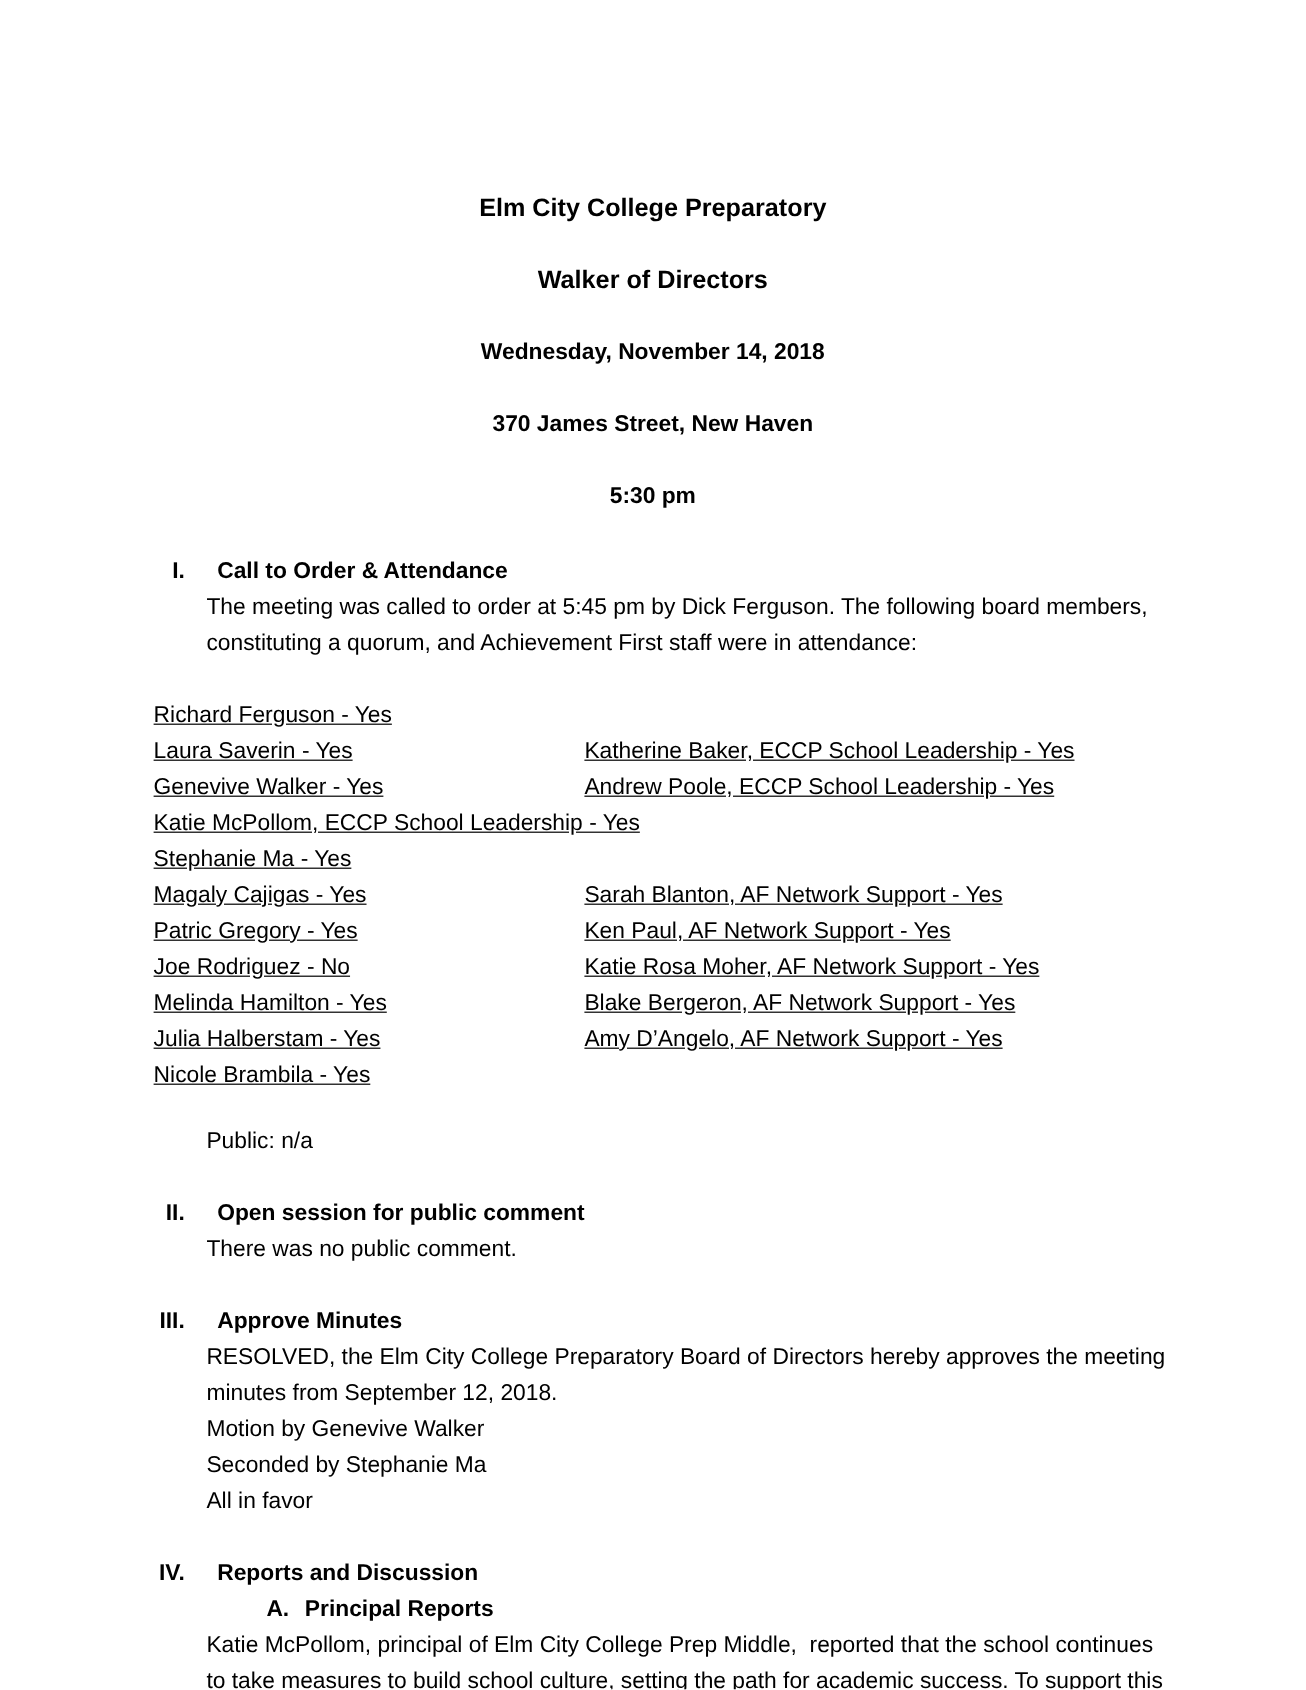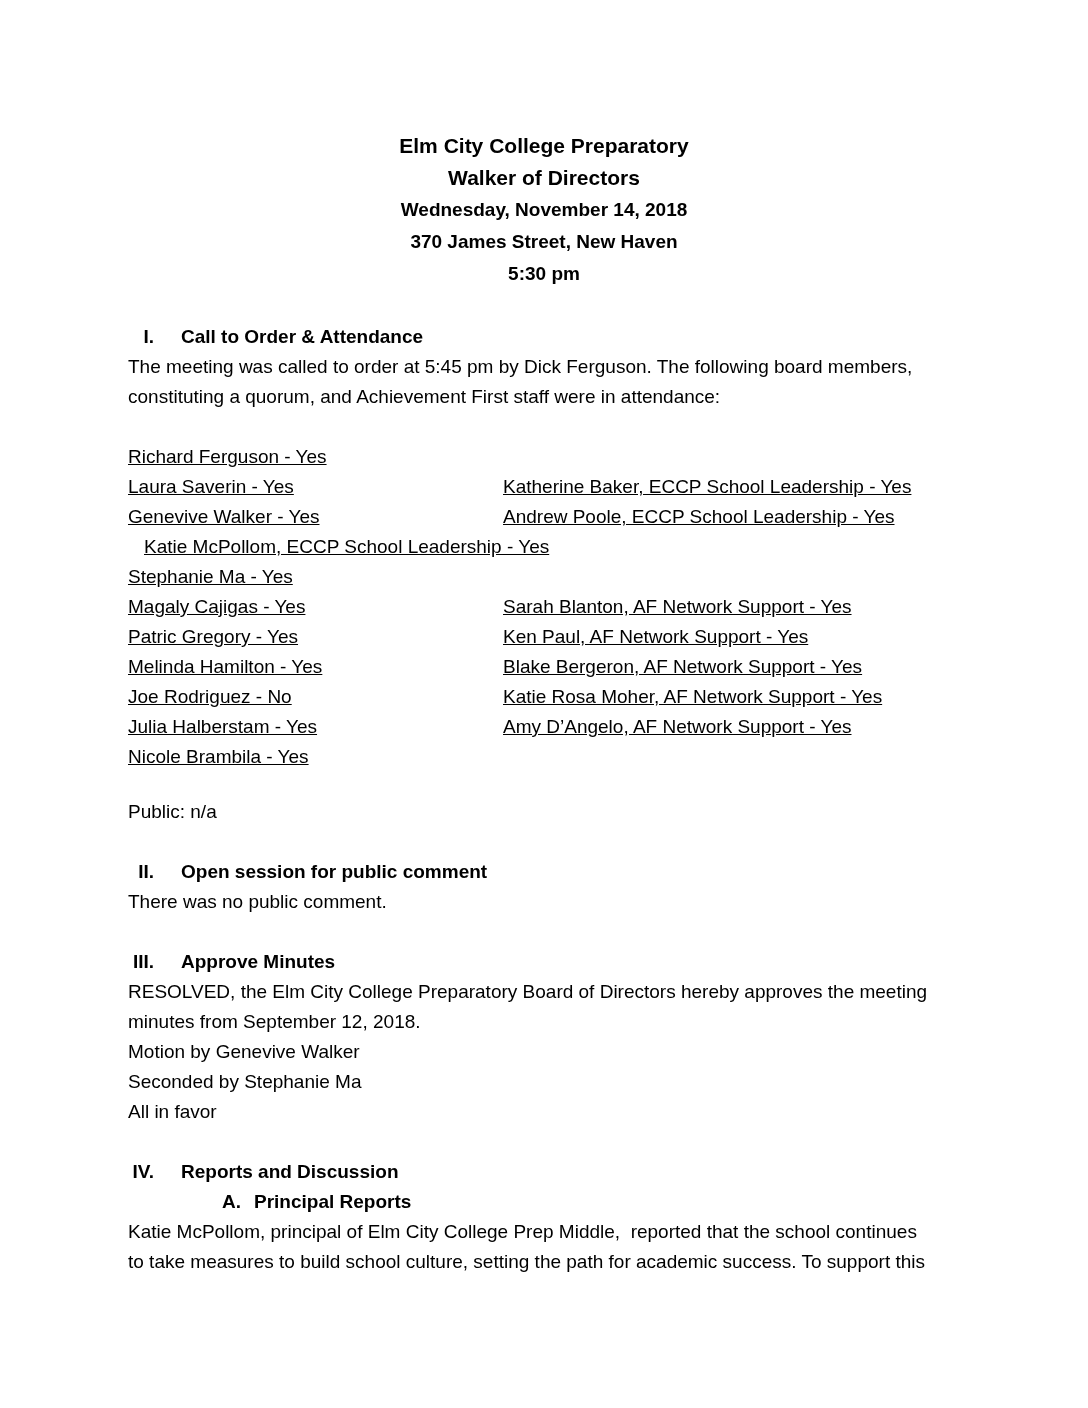--- a/index.html
+++ b/index.html
@@ -9,41 +9,41 @@
     width: 1088px;
     height: 1408px;
     background: #ffffff;
     color: #000000;
     font-family: "Liberation Sans", sans-serif;
     font-size: 19px;
     overflow: hidden;
   }
   
   .title-block { padding-top: 130px; text-align: center; }
-  .title-line { height: 32px; line-height: 32px; white-space: pre; }
+  .title-line { height: 32px; line-height: 32px; white-space: pre; margin-top: 28px; }
   .title-main { font-weight: bold; font-size: 21px; }
   .title-meta { font-weight: bold; font-size: 19px; }
   
-  .line  { height: 30px; line-height: 30px; padding-left: 128px; white-space: pre; }
+  .line  { height: 30px; line-height: 30px; padding-left: 128px; white-space: pre; margin-left: 44px; }
   .spacer    { height: 30px; }
   .spacer-lg { height: 32px; }
   .spacer-sm { height: 25px; }
   
   .heading-row { display: flex; height: 30px; line-height: 30px; padding-left: 128px; font-weight: bold; white-space: pre; }
   .heading-row .numeral { display: inline-block; width: 26px; text-align: right; }
   .heading-row .heading-label { margin-left: 27px; }
   
   .subheading-row { display: flex; height: 30px; line-height: 30px; padding-left: 222px; font-weight: bold; white-space: pre; }
   .subheading-row .sub-label { margin-right: 13px; }
   
   .line.indent { }
   
   .att-row { display: flex; height: 30px; line-height: 30px; padding-left: 128px; white-space: pre; text-decoration: underline; }
   .att-left { display: inline-block; width: 359px; flex: 0 0 359px; }
-  .att-right { display: inline-block; margin-left: 16px; }
+  .att-right { display: inline-block; }
 </style>
 </head>
 <body>
 
 <div class="page">
 
   <div class="title-block">
     <div class="title-line title-main">Elm City College Preparatory</div>
     <div class="title-line title-main">Walker of Directors</div>
     <div class="title-line title-meta">Wednesday, November 14, 2018</div>
@@ -84,26 +84,26 @@
     </div>
     <div class="att-row">
       <span class="att-left">Magaly Cajigas - Yes</span>
       <span class="att-right">Sarah Blanton, AF Network Support - Yes</span>
     </div>
     <div class="att-row">
       <span class="att-left">Patric Gregory - Yes</span>
       <span class="att-right">Ken Paul, AF Network Support - Yes</span>
     </div>
     <div class="att-row">
+      <span class="att-left">Joe Rodriguez - No</span>
+      <span class="att-right">Katie Rosa Moher, AF Network Support - Yes</span>
+    </div>
+    <div class="att-row">
       <span class="att-left">Melinda Hamilton - Yes</span>
       <span class="att-right">Blake Bergeron, AF Network Support - Yes</span>
-    </div>
-    <div class="att-row">
-      <span class="att-left">Joe Rodriguez - No</span>
-      <span class="att-right">Katie Rosa Moher, AF Network Support - Yes</span>
     </div>
     <div class="att-row">
       <span class="att-left">Julia Halberstam - Yes</span>
       <span class="att-right">Amy D’Angelo, AF Network Support - Yes</span>
     </div>
     <div class="att-row">
       <span class="att-left">Nicole Brambila - Yes</span>
       <span class="att-right"></span>
     </div>
   </div>

